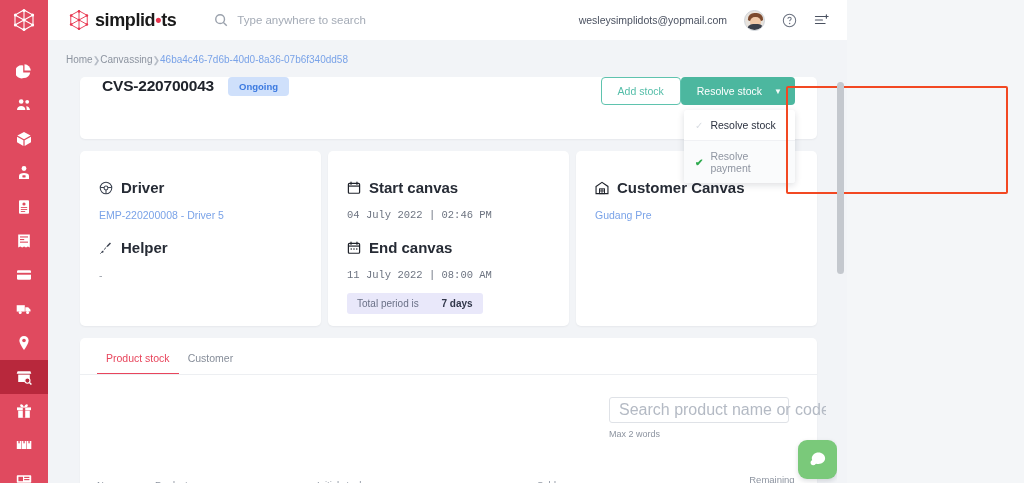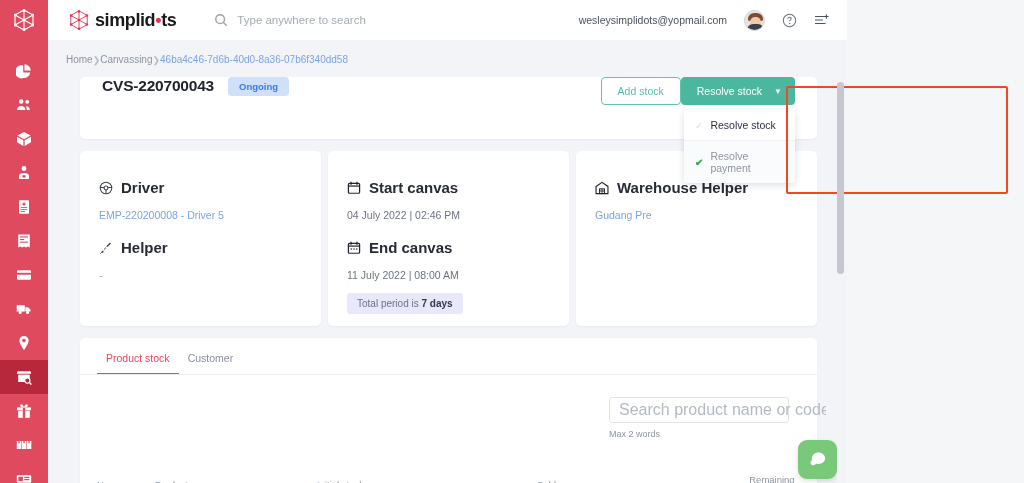--- a/index.html
+++ b/index.html
@@ -135,28 +135,28 @@
   }
 
   .infogrid {
     display: flex; gap: 7px; margin: 12px 30px 0 32px;
   }
   .infocard { flex: 1; height: 175px; padding: 28px 0 0 19px; }
   .rowhead { display: flex; align-items: center; gap: 8px; }
   .rowhead svg { width: 14px; height: 14px; }
   .rowhead .lbl { font-size: 15px; font-weight: bold; color: #262b35; }
   .rowval { font-size: 10.5px; color: #7aa3e8; margin-top: 13px; cursor: pointer; }
-  .rowval.plain { color: #6c7380; }
+  .rowval.plain { color: #6c7380; font-family: Liberation Mono, monospace; }
   .rowval.dash { color: #9ba1ab; }
   .gap24 { height: 18px; }
   .period {
     display: inline-block; margin-top: 12px; background: #e9e8fa; color: #6a7086;
     font-size: 10px; padding: 5px 10px; border-radius: 3px;
   }
-  .period b { color: #31374a; }
+  .period b { color: #31374a; margin-left: 20px; }
 
   .bottomcard {
     margin: 12px 30px 0 32px; height: 160px; padding: 0; position: relative;
   }
   .tabs { display: flex; gap: 0; padding: 14px 0 0 17px; position: relative; }
   .tab {
     font-size: 10.5px; padding: 0 9px 9px 9px; cursor: pointer; color: #868d99;
   }
   .tab.active { color: #e8455c; border-bottom: 2px solid #e8455c; }
   .tabline {
@@ -463,21 +463,21 @@
         <div class="period"><span>Total period is </span><b>7 days</b></div>
       </div>
 
       <div class="card infocard">
         <div class="rowhead">
           <svg viewBox="0 0 16 16">
             <path d="M1.2 6.2L8 1.6l6.8 4.6v8.2H1.2z" fill="none" stroke="#20242c" stroke-width="1.3"></path>
             <rect x="5.2" y="9" width="5.6" height="5.4" fill="none" stroke="#20242c" stroke-width="1.2"></rect>
             <path d="M5.2 11.4h5.6M8 9v5.4" stroke="#20242c" stroke-width="1"></path>
           </svg>
-          <span class="lbl">Warehouse Helper</span>
+          <span class="lbl">Customer Canvas</span>
         </div>
         <div class="rowval">Gudang Pre</div>
       </div>
     </section>
 
     <section class="card bottomcard">
       <div class="tabs">
         <div class="tab active">Product stock</div>
         <div class="tab">Customer</div>
         <div class="tabline"></div>

